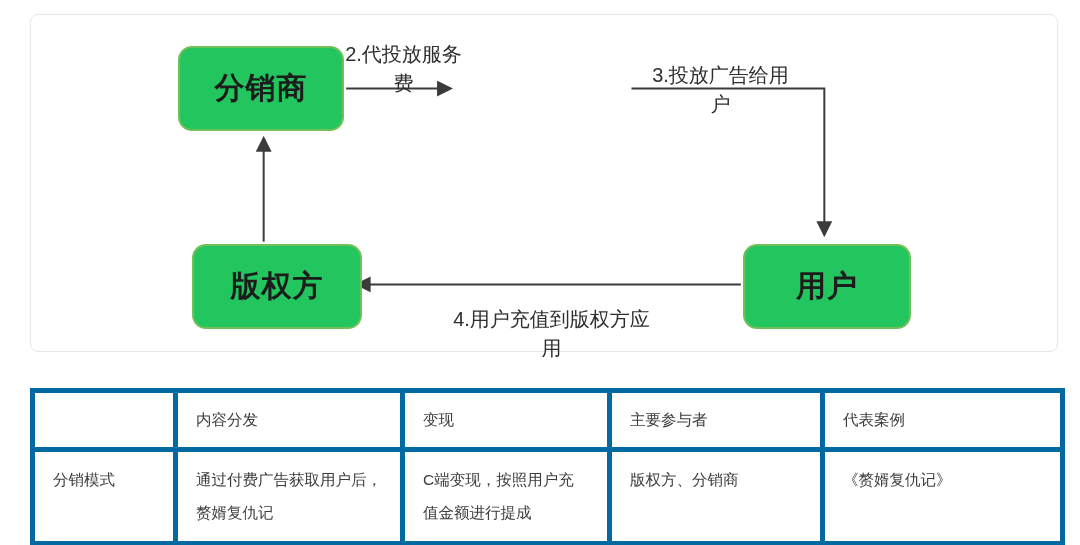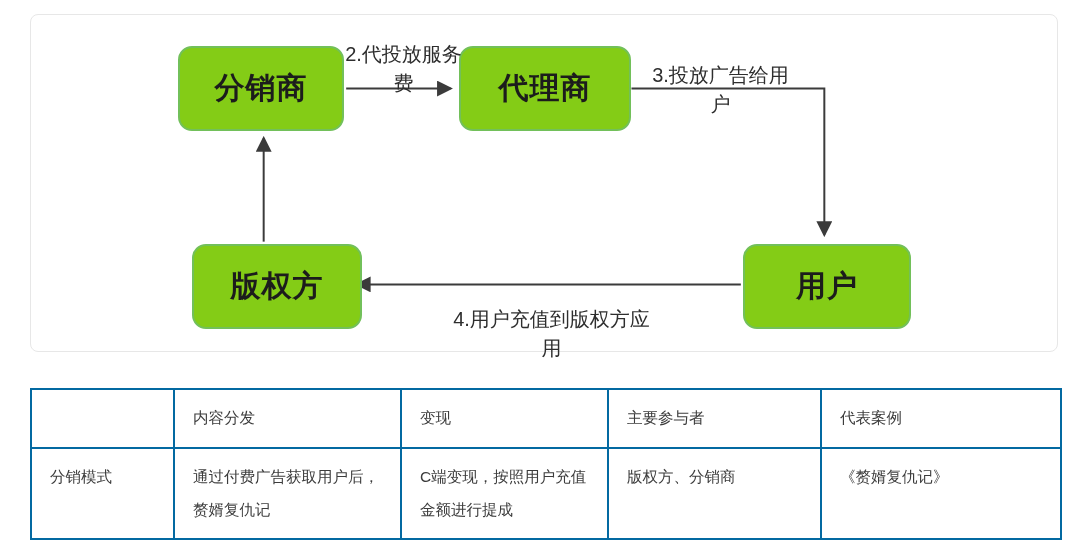--- a/index.html
+++ b/index.html
@@ -24,21 +24,21 @@
     border: 1px solid #e7e7e7;
     border-radius: 8px;
   }
   .arrow-layer {
     position: absolute;
     left: 0; top: 0;
     width: 100%; height: 100%;
   }
   .node {
     position: absolute;
-    background: #84cc16;
+    background: #22c55e;
     border: 2px solid #72c05a;
     border-radius: 14px;
     display: flex;
     align-items: center;
     justify-content: center;
   }
   .node span {
     font-size: 30px;
     font-weight: 700;
     color: #1c1c1c;
@@ -65,21 +65,21 @@
   
   .info-table {
     margin-top: 36px;
     width: 1030px;
     border-collapse: collapse;
     table-layout: fixed;
     font-size: 15.5px;
     color: #3c3c3c;
   }
   .info-table th, .info-table td {
-    border: 2px solid #0369a1;
+    border: 5px solid #0369a1;
     text-align: left;
     padding: 0 18px;
   }
   .info-table th {
     height: 59px;
     font-weight: 400;
     vertical-align: middle;
   }
   .info-table td {
     height: 83px;
@@ -108,23 +108,20 @@
 
       <polyline points="602,74 796,74 796,221" fill="none" stroke="#3b3b3b" stroke-width="2" marker-end="url(#ah)"></polyline>
 
       <line x1="712" y1="271" x2="326" y2="271" stroke="#3b3b3b" stroke-width="2" marker-end="url(#ah)"></line>
 
       <line x1="232" y1="228" x2="232" y2="124" stroke="#3b3b3b" stroke-width="2" marker-end="url(#ah)"></line>
     </svg>
 
     <div class="node node-distributor">
       <span>分销商</span>
-    </div>
-    <div class="node node-agent">
-      <span>代理商</span>
     </div>
     <div class="node node-copyright">
       <span>版权方</span>
     </div>
     <div class="node node-user">
       <span>用户</span>
     </div>
 
     <div class="edge-label edge-label-2">2.代投放服务
 费</div>

